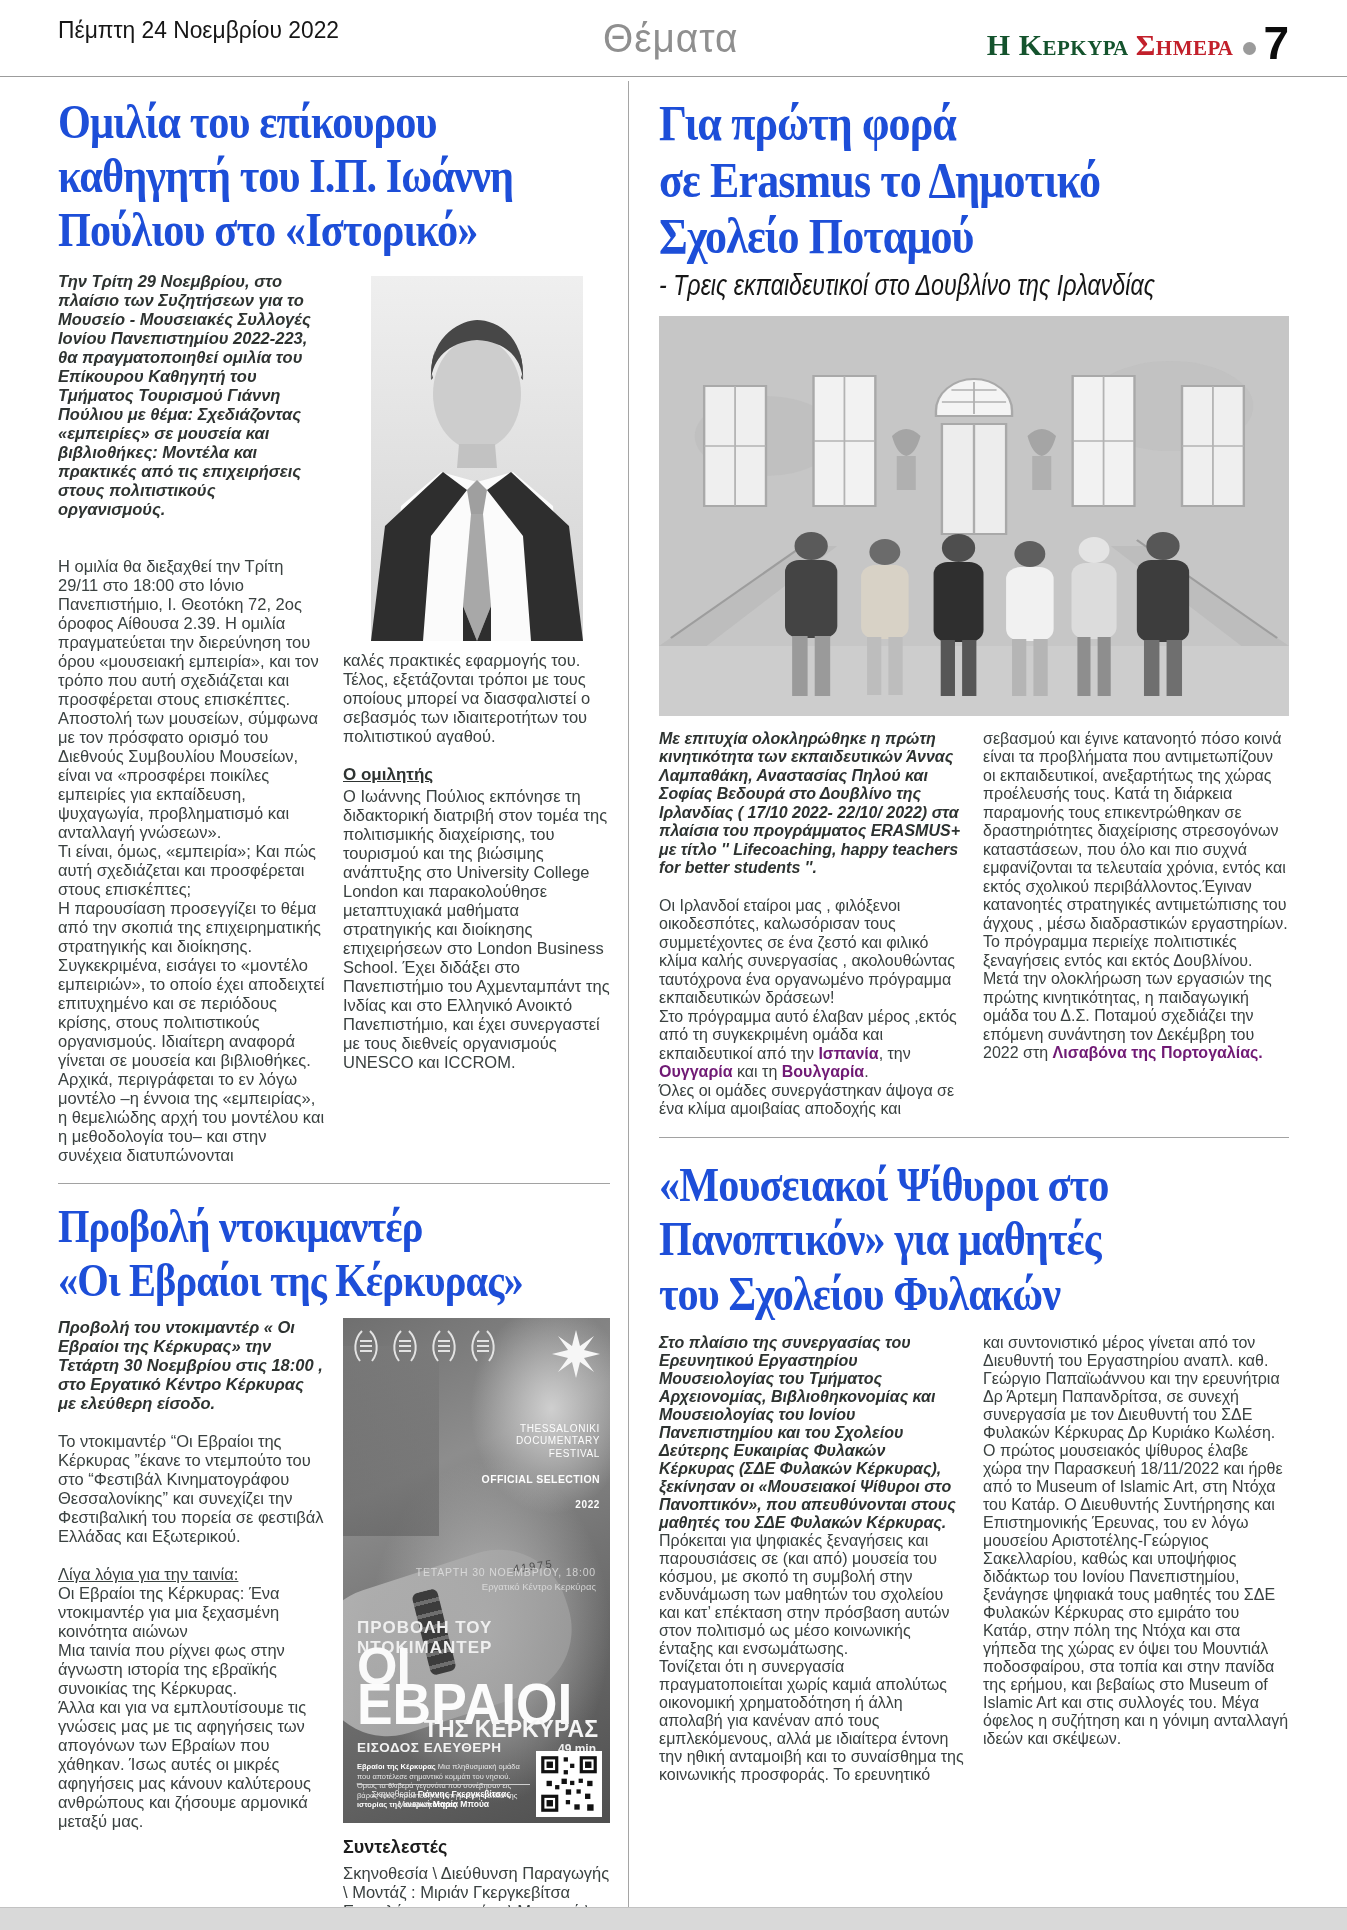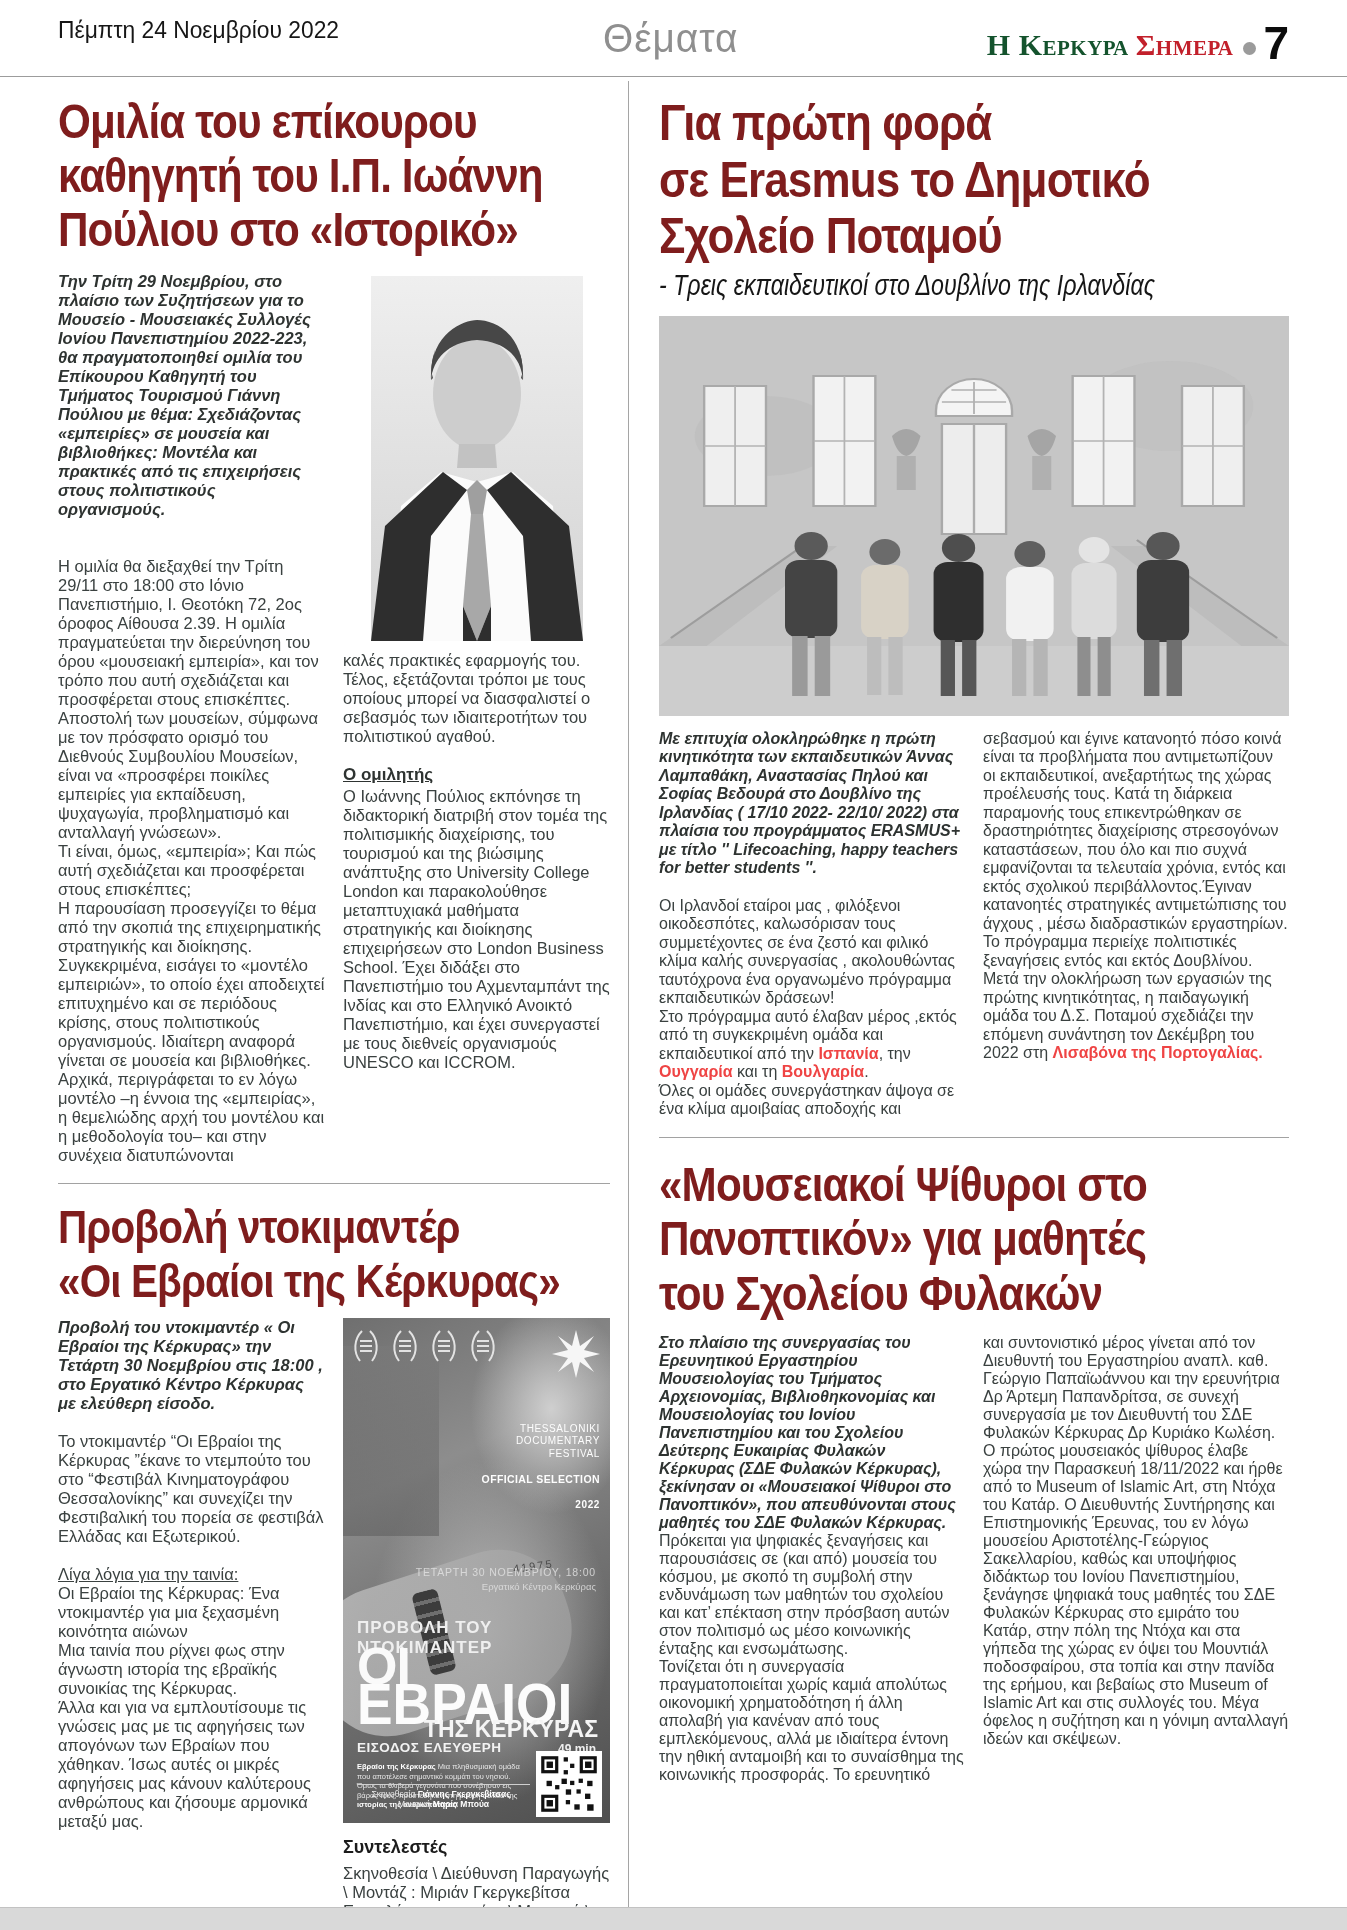--- a/index.html
+++ b/index.html
@@ -14,40 +14,40 @@
   .m-black{font-variant:small-caps;font-weight:bold;font-size:30px;color:#14532d;letter-spacing:.5px;}
   .m-red{font-variant:small-caps;font-weight:bold;font-size:30px;letter-spacing:.5px;margin-left:7px;}
   .dot{display:inline-block;width:13px;height:13px;border-radius:50%;background:#9b9b9b;margin:0 7px 0 10px;}
   .pageno{font-family:"Liberation Sans",sans-serif;font-weight:bold;font-size:46px;color:#0c0c0c;vertical-align:-4px;}
   .site-row{text-align:right;padding:3px 58px 2px 0;font-size:13.5px;font-weight:bold;color:#111;}
   
   .content{display:flex;align-items:stretch;padding:4px 58px 0 58px;}
   .half-l{width:552px;padding-right:18px;flex:none;overflow:hidden;}
   .half-r{flex:1;border-left:1px solid #a5a5a5;padding-left:30px;overflow:hidden;}
   
-  .headline{margin:14px 0 14px 0;color:#7f1d1d;font-weight:bold;letter-spacing:-1px;}
+  .headline{margin:14px 0 14px 0;color:#1d4ed8;font-weight:bold;letter-spacing:-1px;font-family:Liberation Serif, serif;}
   .headline .tl{display:inline-block;white-space:pre-line;transform:scaleX(.88);transform-origin:0 0;width:114%;}
   .h-omilia{font-size:48px;line-height:1.13;}
   .h-erasmus{font-size:50px;line-height:1.13;margin-bottom:4px;}
   .h-doc{font-size:46px;line-height:1.18;margin:16px 0 10px 0;}
   .h-museum{font-size:48px;line-height:1.14;margin:20px 0 12px 0;}
   .subtitle{font-style:italic;font-size:29px;color:#161616;margin:2px 0 14px 0;}
   .subtitle .tl{display:inline-block;white-space:nowrap;transform:scaleX(.8);transform-origin:0 50%;width:125%;}
   
   .cols{display:flex;gap:18px;}
   .col{flex:1;min-width:0;}
   p{margin:0;}
   .body{font-size:16.5px;line-height:19px;color:#3a4140;}
   .half-r .body{font-size:16px;line-height:18.5px;}
   .m-cols .body{font-size:16px;line-height:18px;}
   .lead{font-weight:bold;font-style:italic;color:#2e3331;}
   .mt{margin-top:19px;}
   .head-u{font-size:17px;font-weight:bold;text-decoration:underline;color:#2e3331;margin:19px 0 2px 0;}
   .u-plain{text-decoration:underline;}
-  b{color:#ef4444;}
+  b{color:#701a75;}
   .rule{border:none;border-top:1px solid #a2a2a2;margin:18px 0 0 0;}
   
   .photo{display:block;}
   .photo-portrait{width:212px;height:365px;margin:4px 0 10px 28px;}
   .photo-group{width:100%;height:400px;margin:6px 0 14px 0;}
   
   .poster{position:relative;width:100%;height:505px;overflow:hidden;color:#f1f1f1;
           background:
             radial-gradient(115px 150px at 78% 18%, #cfcfcf 0%, rgba(200,200,200,0) 70%),
             radial-gradient(160px 230px at 55% 62%, #bdbdbd 0%, rgba(160,160,160,0) 75%),

